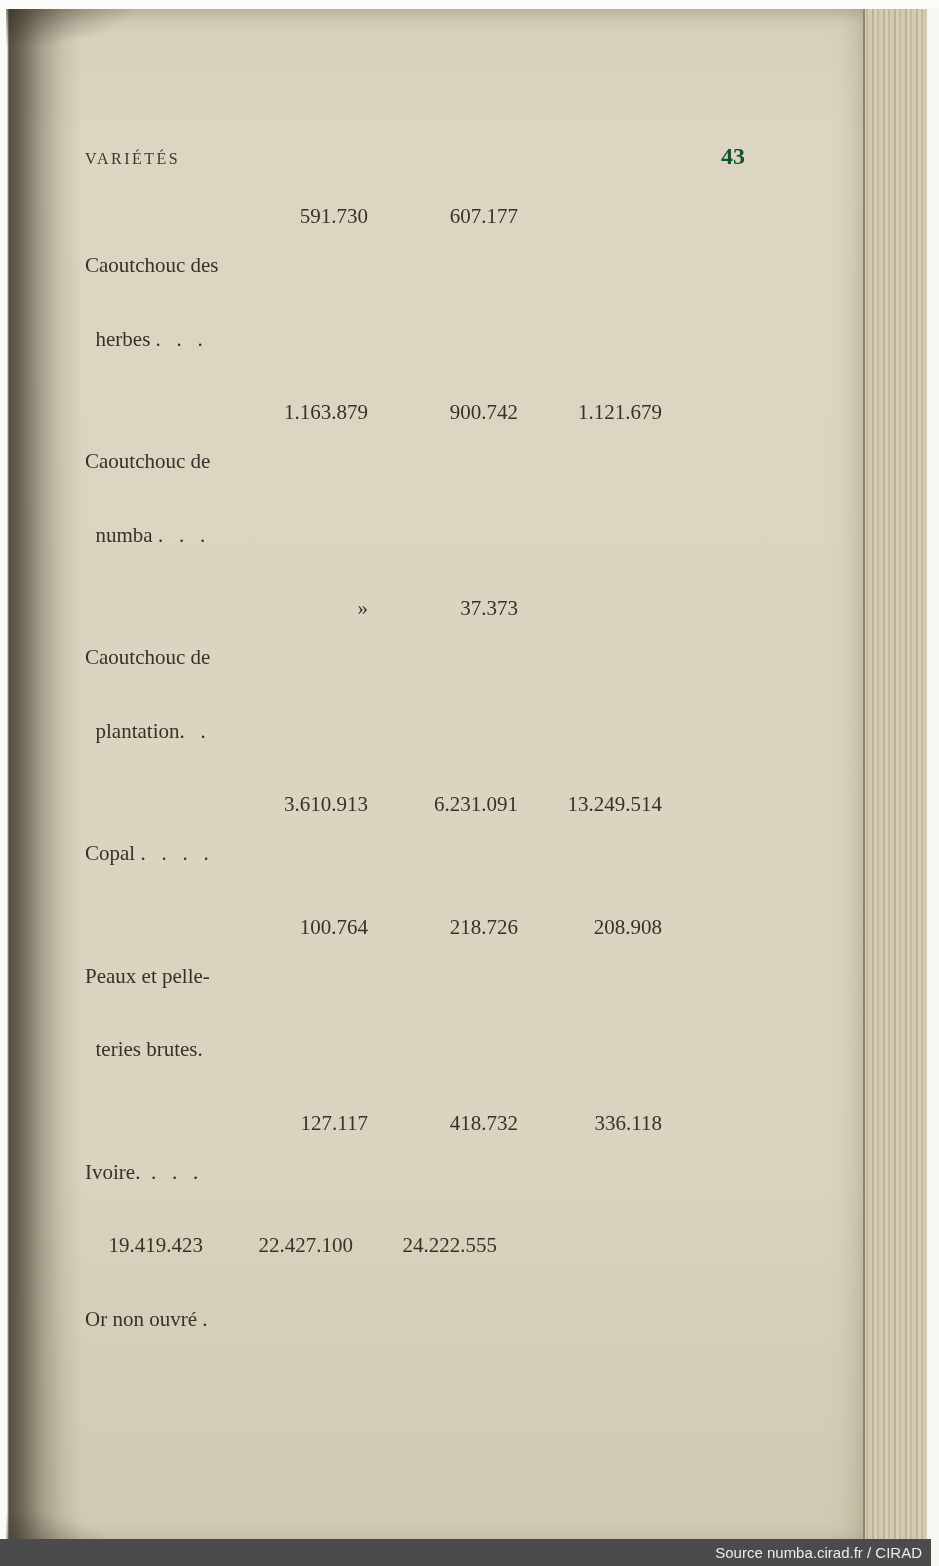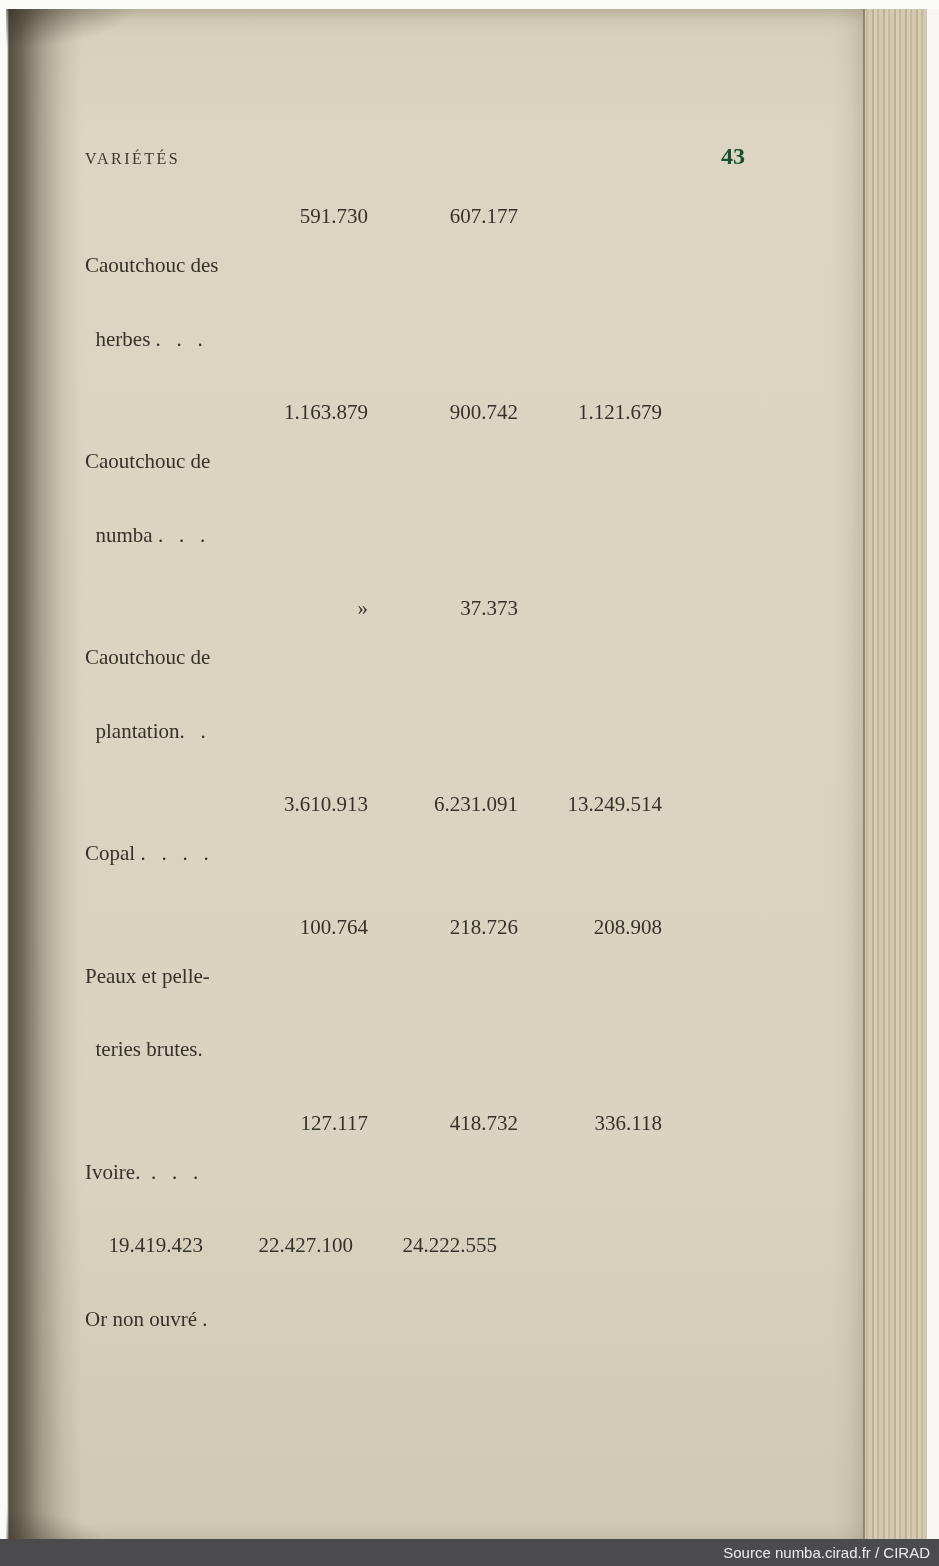--- a/index.html
+++ b/index.html
@@ -52,21 +52,21 @@
   .page-number { position:absolute; right:30px; top:-7px; font-size:24px; font-weight:700; color:#14532d; }
 
   .commodity-table { margin-top:20px; font-size:21px; }
   .t-row { display:flex; line-height:24.5px; }
   .t-label { width:165px; white-space:pre; }
   .t-val { width:118px; text-align:right; position:relative; }
   .t-val.c2 { width:150px; }
   .t-val.c3 { width:144px; }
 
   .footer-bar {
-    position:absolute; left:0; right:0; bottom:0; height:27px; z-index:10;
+    position:absolute; left:0; right:8px; bottom:0; height:27px; z-index:10;
     background:#4b4b4d; color:#ececec; display:flex; align-items:center; justify-content:flex-end;
     padding-right:9px; box-sizing:border-box;
     font-family:"Liberation Sans",sans-serif; font-size:15px;
   }
 </style>
 </head>
 <body>
 
 <div class="scan">
   <div class="paper"></div>

